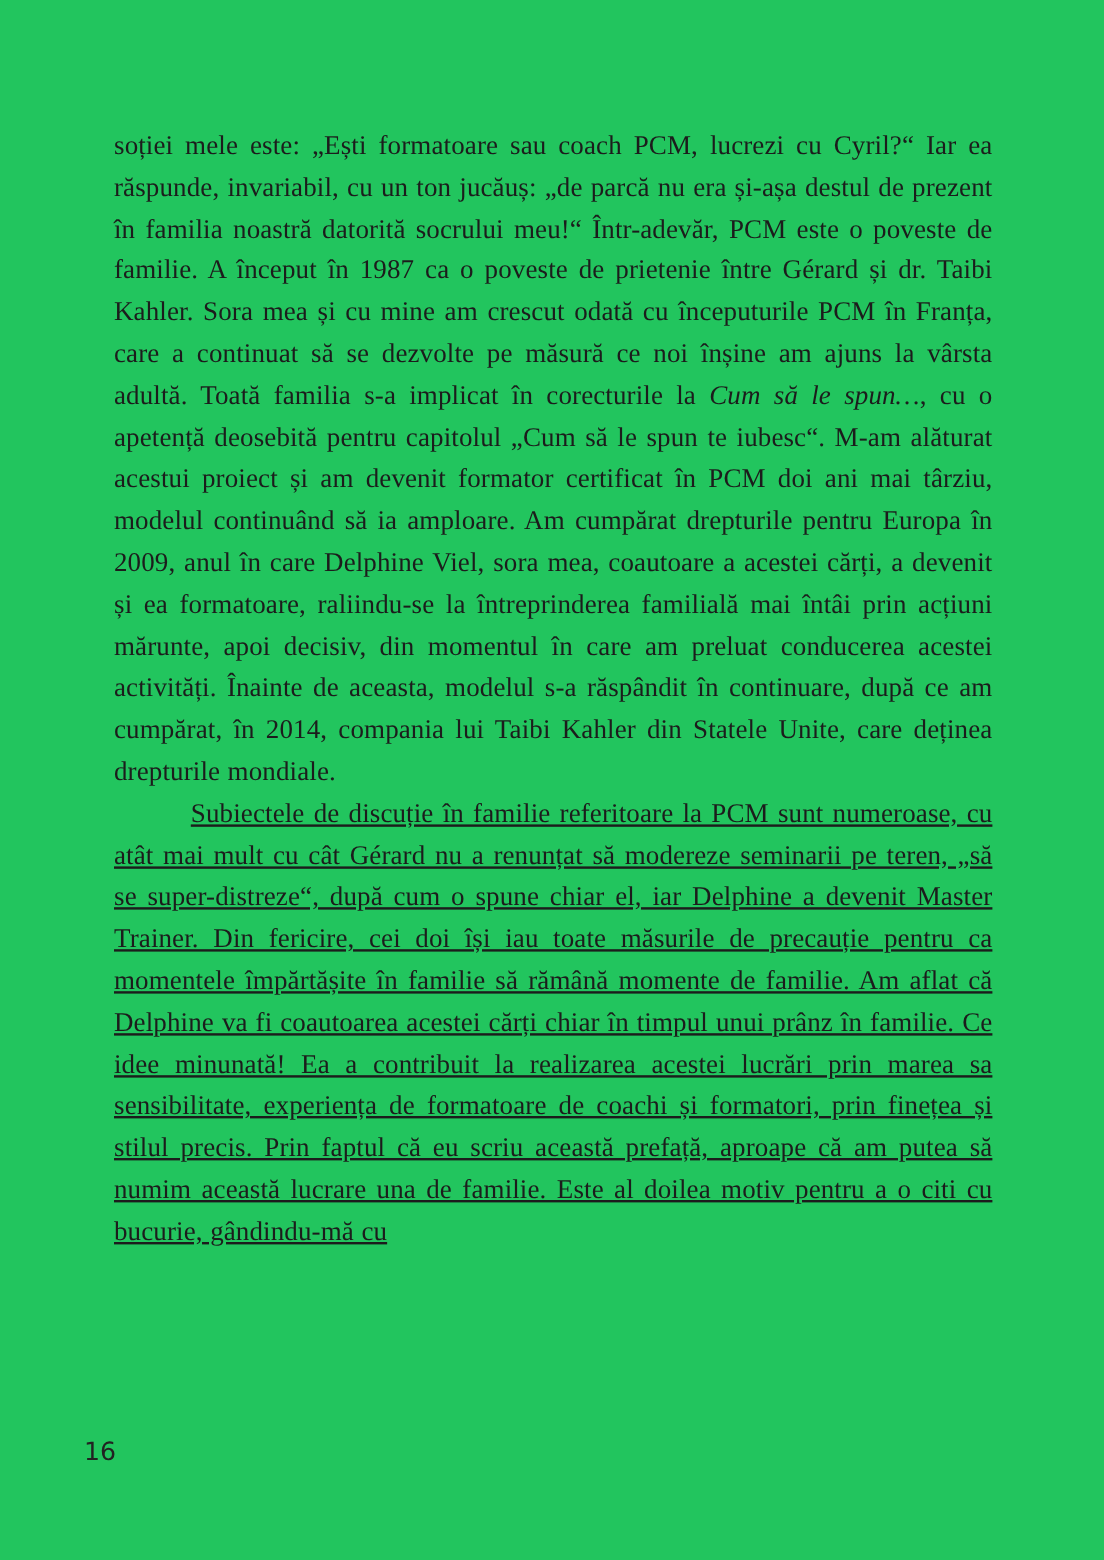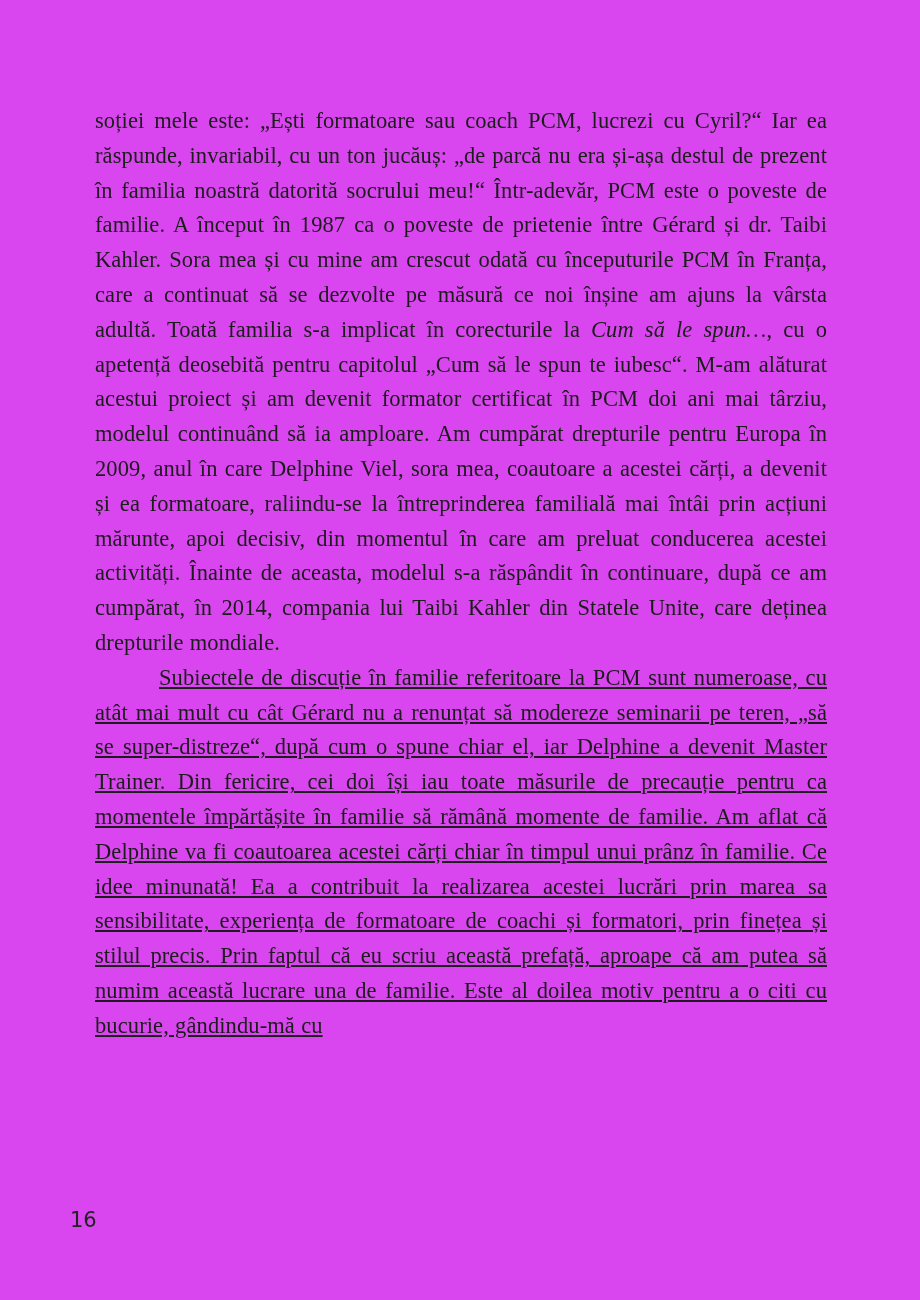--- a/index.html
+++ b/index.html
@@ -9,21 +9,21 @@
     background: #ffffff;
   }
   body {
     font-family: "Liberation Serif", "DejaVu Serif", serif;
     color: #1c1c1c;
   }
   .page {
     position: relative;
     width: 920px;
     height: 1300px;
-    background: #d946ef;
+    background: #22c55e;
     overflow: hidden;
   }
   .text-block {
     position: absolute;
     left: 95px;
     top: 104px;
     width: 732px;
     font-size: 22.5px;
     line-height: 34.8px;
     text-align: justify;
@@ -32,21 +32,20 @@
     hyphens: auto;
     -webkit-hyphens: auto;
   }
   .para { text-indent: 0; }
   .para.indent { text-indent: 64px; text-decoration: underline; }
   .para em { font-style: italic; }
   .page-footer {
     position: absolute;
     left: 70px;
     top: 1198px;
-    margin-top: 10px;
   }
   .page-number {
     font-family: "DejaVu Sans", "Liberation Sans", sans-serif;
     font-size: 21px;
     font-weight: 500;
     color: #222222;
   }
 </style>
 </head>
 <body>

